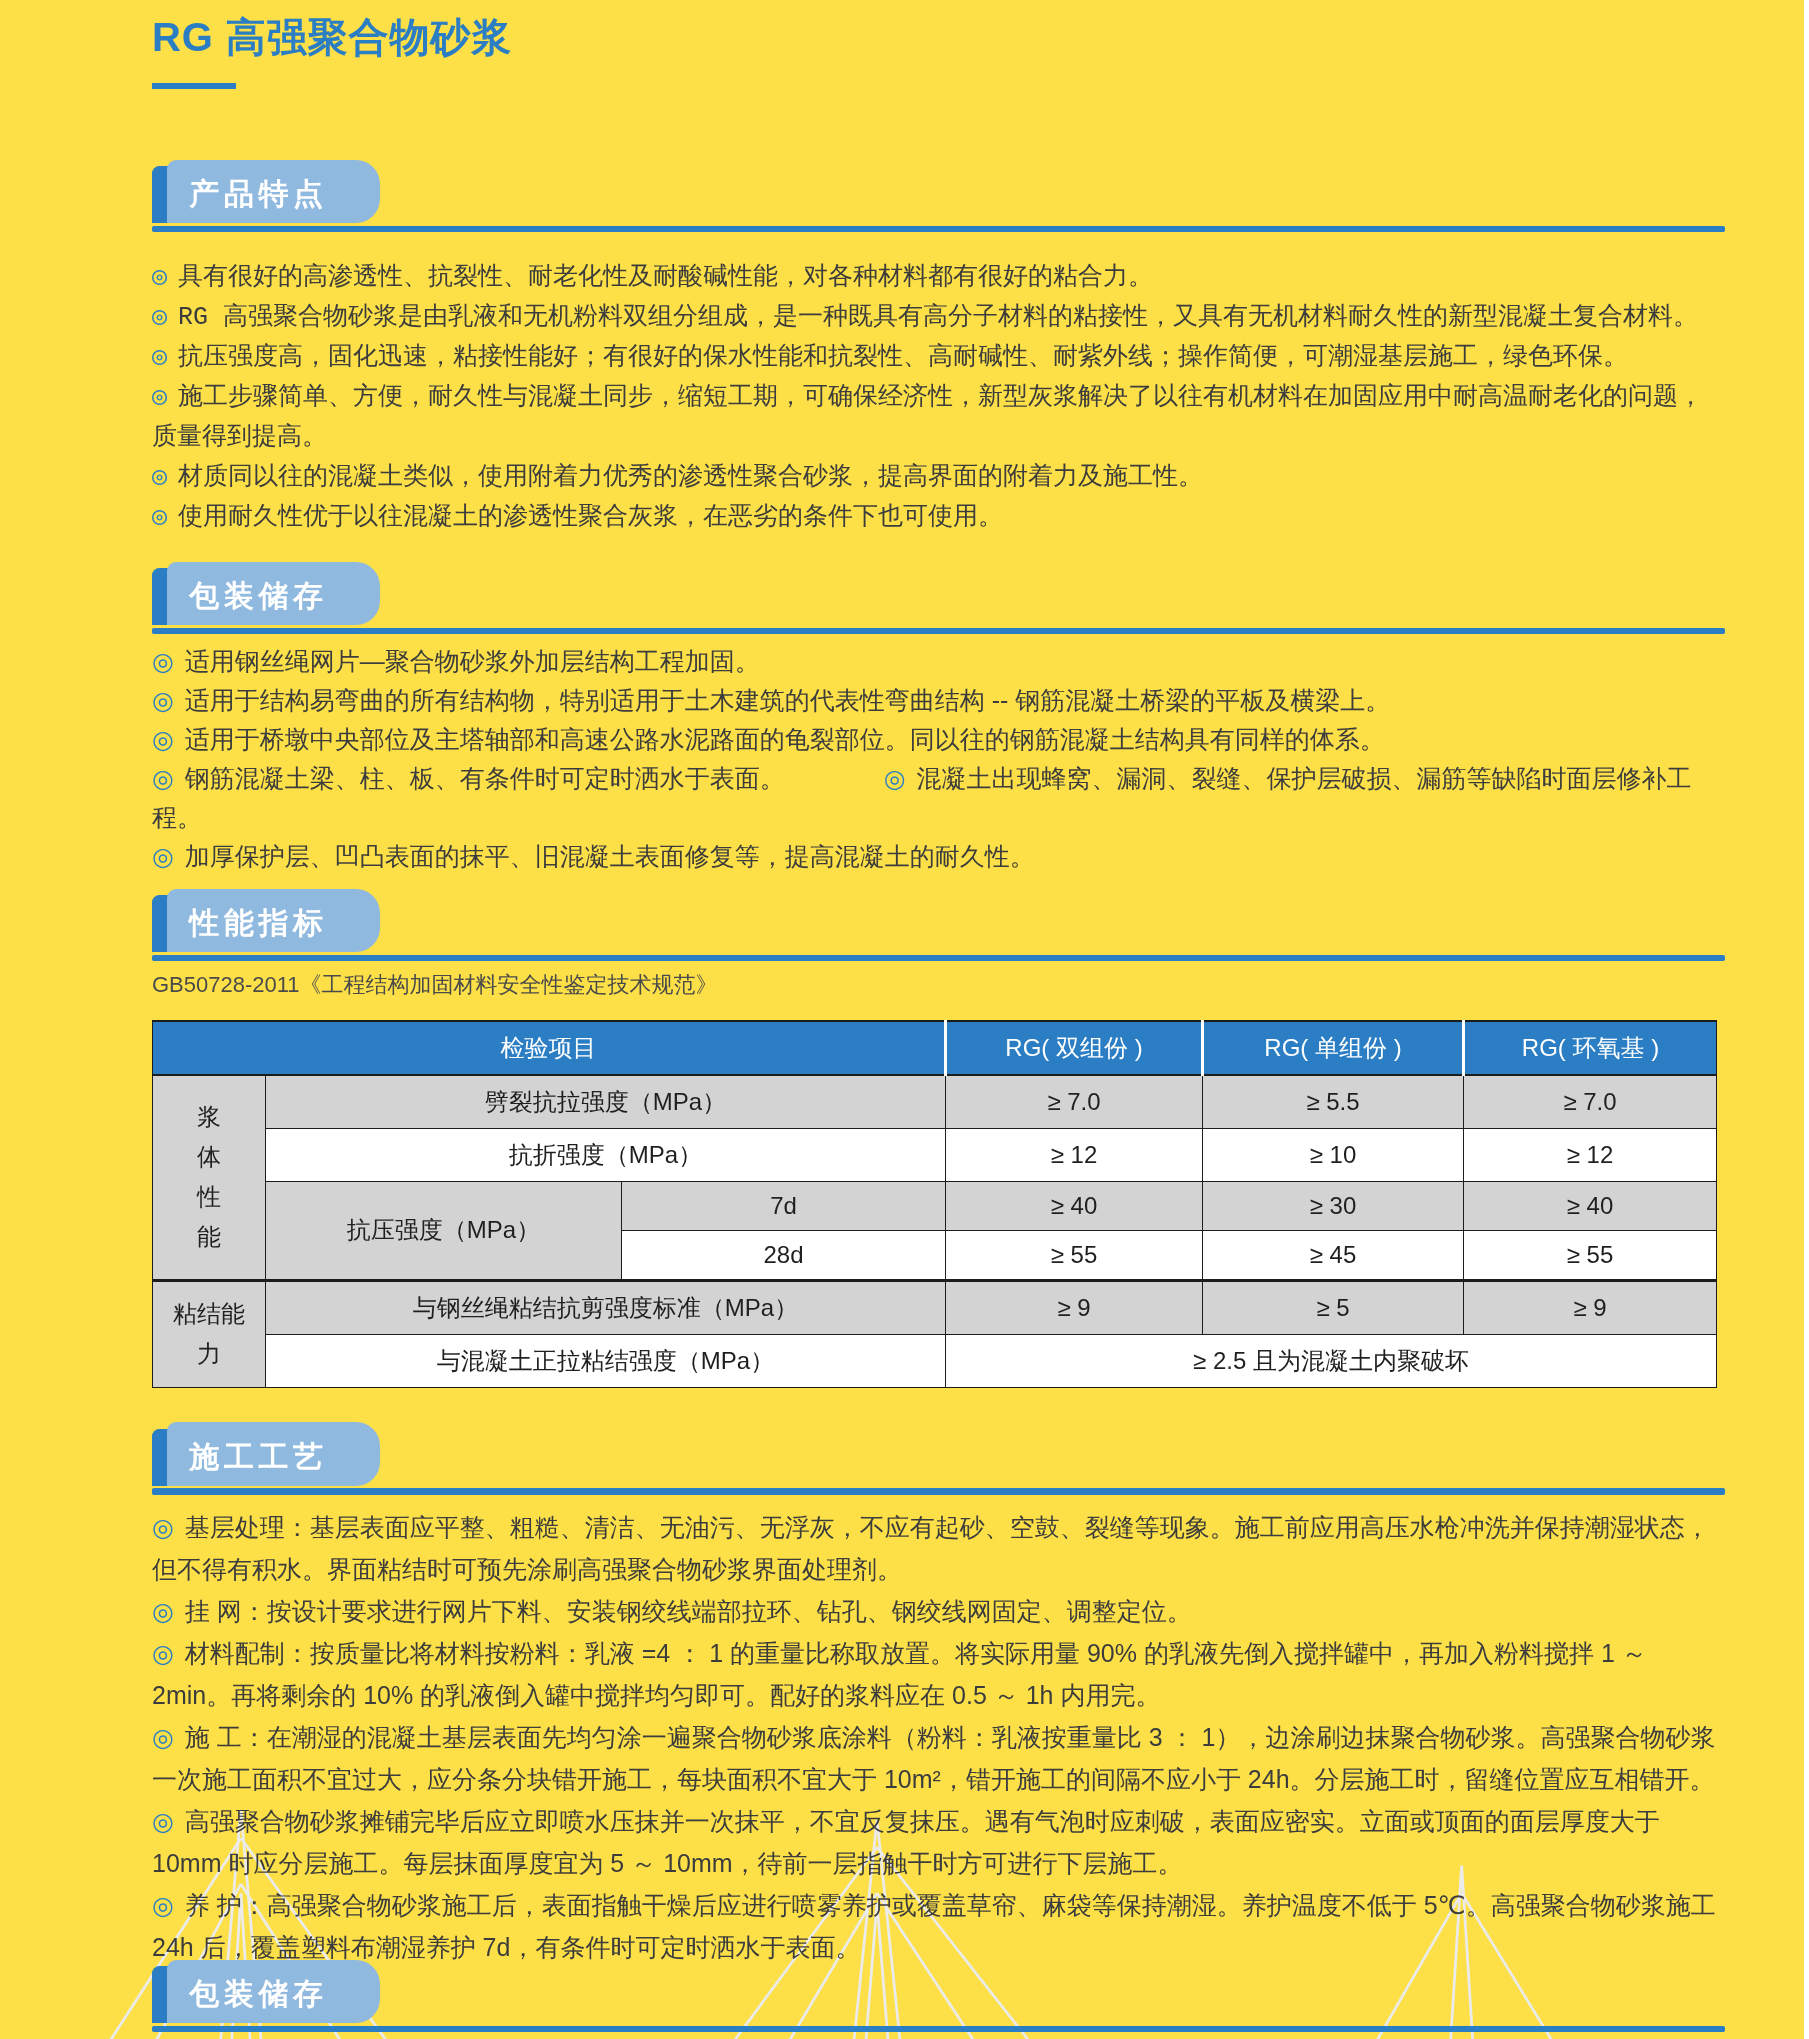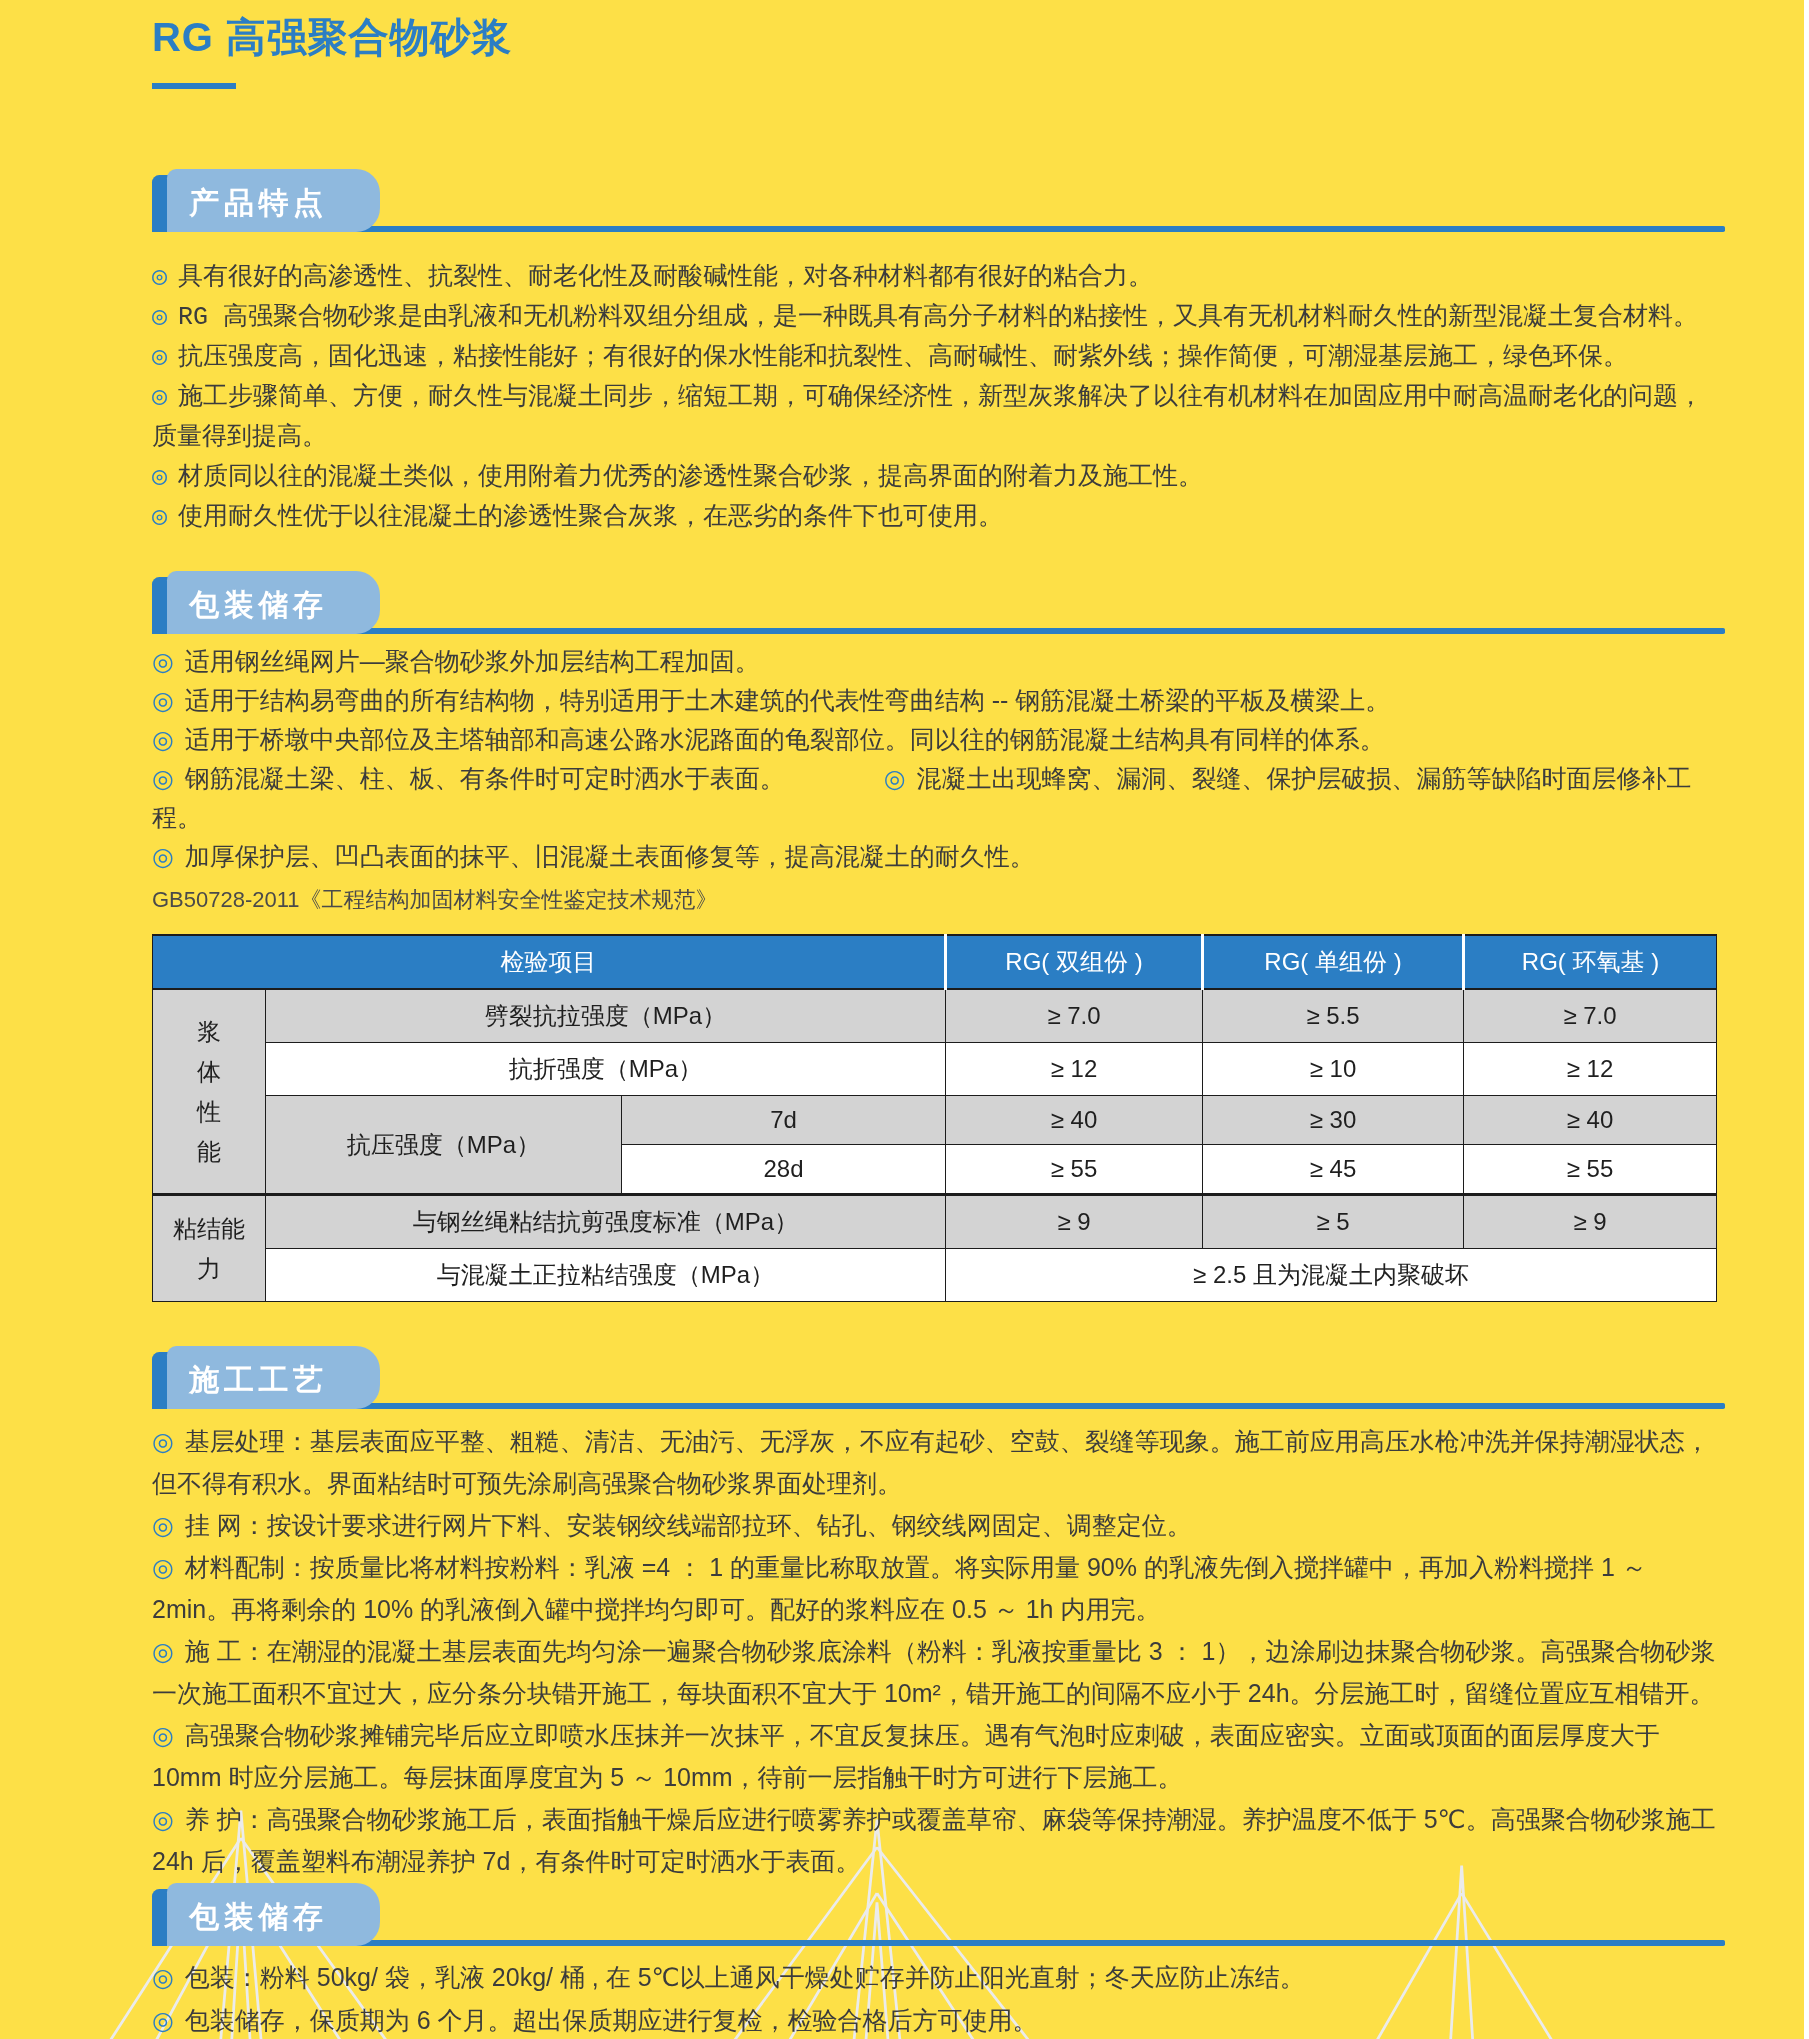--- a/index.html
+++ b/index.html
@@ -8,21 +8,21 @@
 
   .page { position:relative; width:1804px; height:2040px; background:#fde047; overflow:hidden; }
   .watermark { position:absolute; left:0; bottom:0; z-index:0; }
   .content { position:absolute; left:152px; top:0; width:1573px; z-index:1; }
 
   h1.title { margin-top:13px; font-size:40px; line-height:1.2; font-weight:bold; color:#2b7ec4; letter-spacing:0.9px; }
   .title-rule { margin-top:22px; width:84px; height:6.4px; background:#2b7ec4; }
 
   .sec-header { position:relative; height:57px; }
   .sec-rule { position:absolute; left:0; bottom:0; width:100%; height:6.4px; background:#2b7ec4; border-radius:1.8px; }
-  .badge { position:absolute; left:0; bottom:0; z-index:2; display:inline-flex; align-items:center; justify-content:center;
+  .badge { position:absolute; left:0; bottom:9px; z-index:2; display:inline-flex; align-items:center; justify-content:center;
            min-width:213px; height:57px; padding:0 24px; background:#2b7ec4; color:#fff;
            font-size:30px; font-weight:bold; letter-spacing:4.6px; border-radius:7.3px 22px 22px 0; }
   .badge::before { content:""; position:absolute; z-index:-1; top:-6.4px; left:14.7px; right:-14.7px; bottom:0;
                    background:#8fb9de; border-radius:9.2px 24px 24px 0; }
 
   .m-features { margin-top:86px; }
   .m-scope    { margin-top:39px; }
   .m-perf     { margin-top:28.5px; }
   .m-process  { margin-top:50px; }
   .m-pack     { margin-top:7.3px; }
@@ -98,20 +98,26 @@
       <p class="li"><span class="b">◎</span><span>适用钢丝绳网片—聚合物砂浆外加层结构工程加固。</span></p>
       <p class="li"><span class="b">◎</span><span>适用于结构易弯曲的所有结构物，特别适用于土木建筑的代表性弯曲结构 -- 钢筋混凝土桥梁的平板及横梁上。</span></p>
       <p class="li"><span class="b">◎</span><span>适用于桥墩中央部位及主塔轴部和高速公路水泥路面的龟裂部位。同以往的钢筋混凝土结构具有同样的体系。</span></p>
       <p class="li">
         <span class="pair-item"><span class="b">◎</span><span>钢筋混凝土梁、柱、板、有条件时可定时洒水于表面。</span></span>
         <span class="pair-item second"><span class="b">◎</span><span>混凝土出现蜂窝、漏洞、裂缝、保护层破损、漏筋等缺陷时面层修补工程。</span></span>
       </p>
       <p class="li"><span class="b">◎</span><span>加厚保护层、凹凸表面的抹平、旧混凝土表面修复等，提高混凝土的耐久性。</span></p>
     </div>
 
+    <div class="sec-header m-perf">
+      <span class="sec-rule"></span>
+      <span class="badge">
+          <span>性能指标</span>
+        </span>
+    </div>
     <p class="caption">GB50728-2011《工程结构加固材料安全性鉴定技术规范》</p>
 
     <table class="perf">
       <colgroup>
         <col style="width:113px">
           <col style="width:356px">
           <col style="width:324px">
         <col style="width:257px">
           <col style="width:261px">
           <col style="width:253px">

